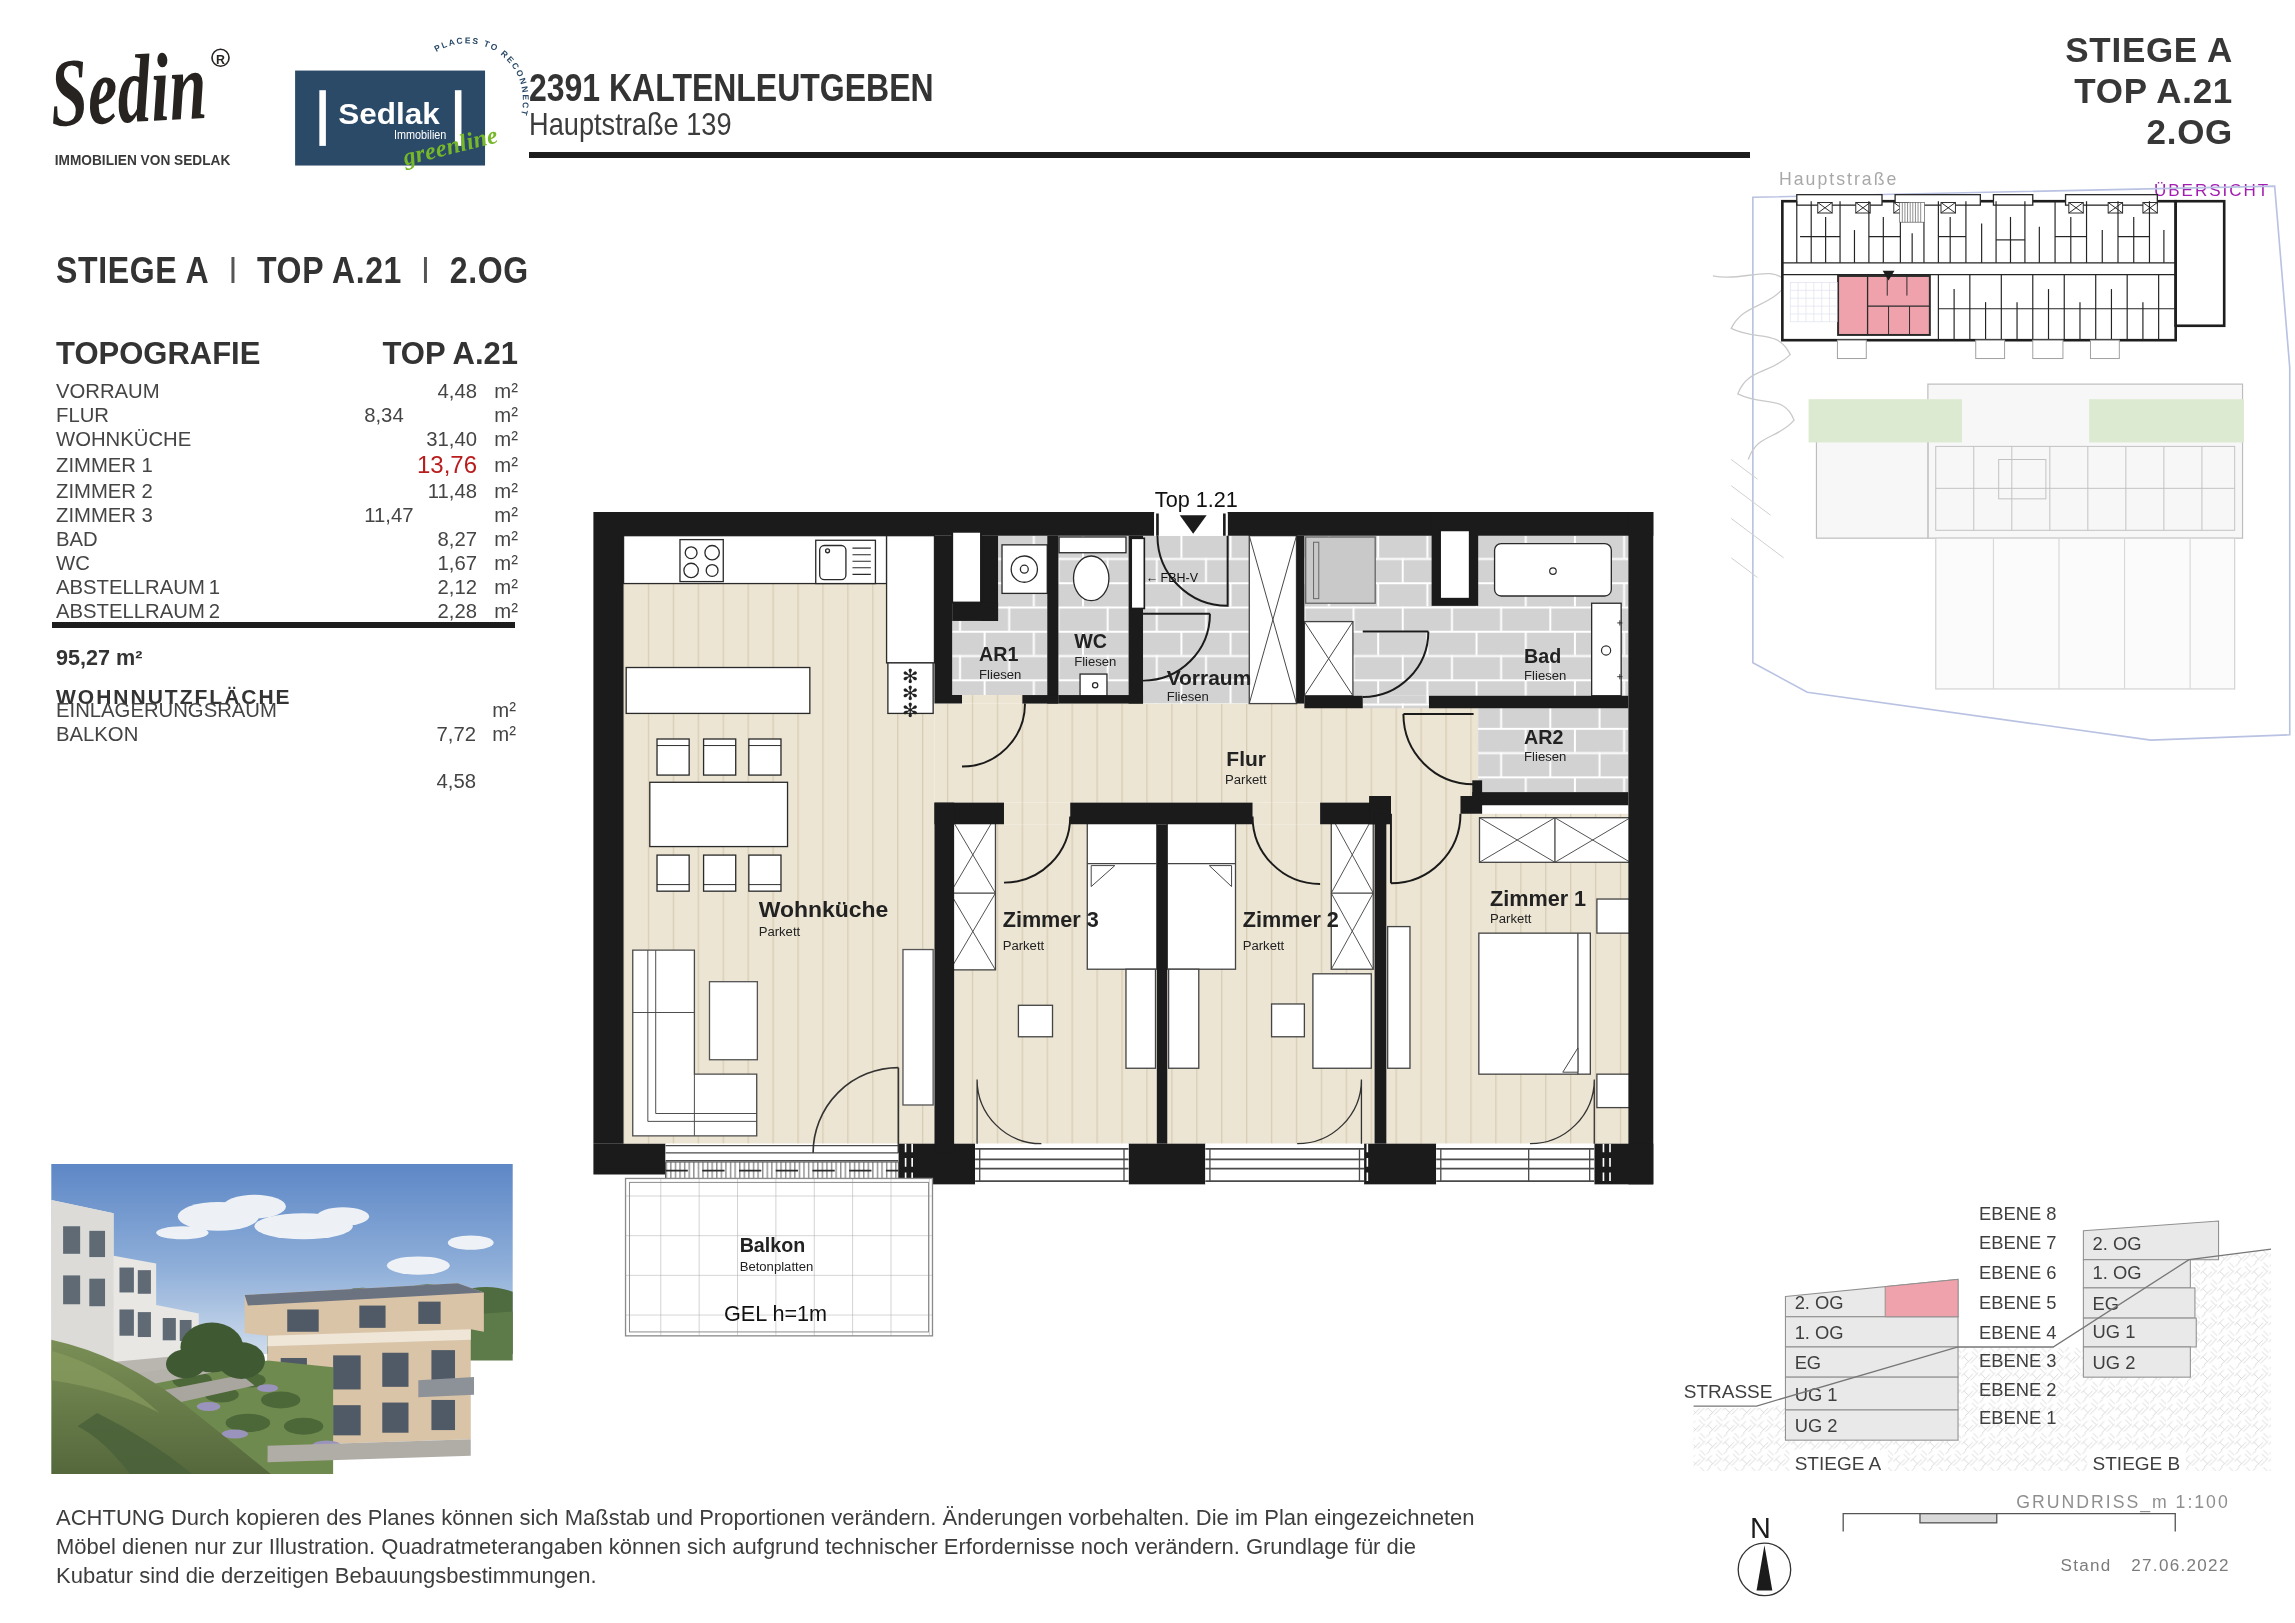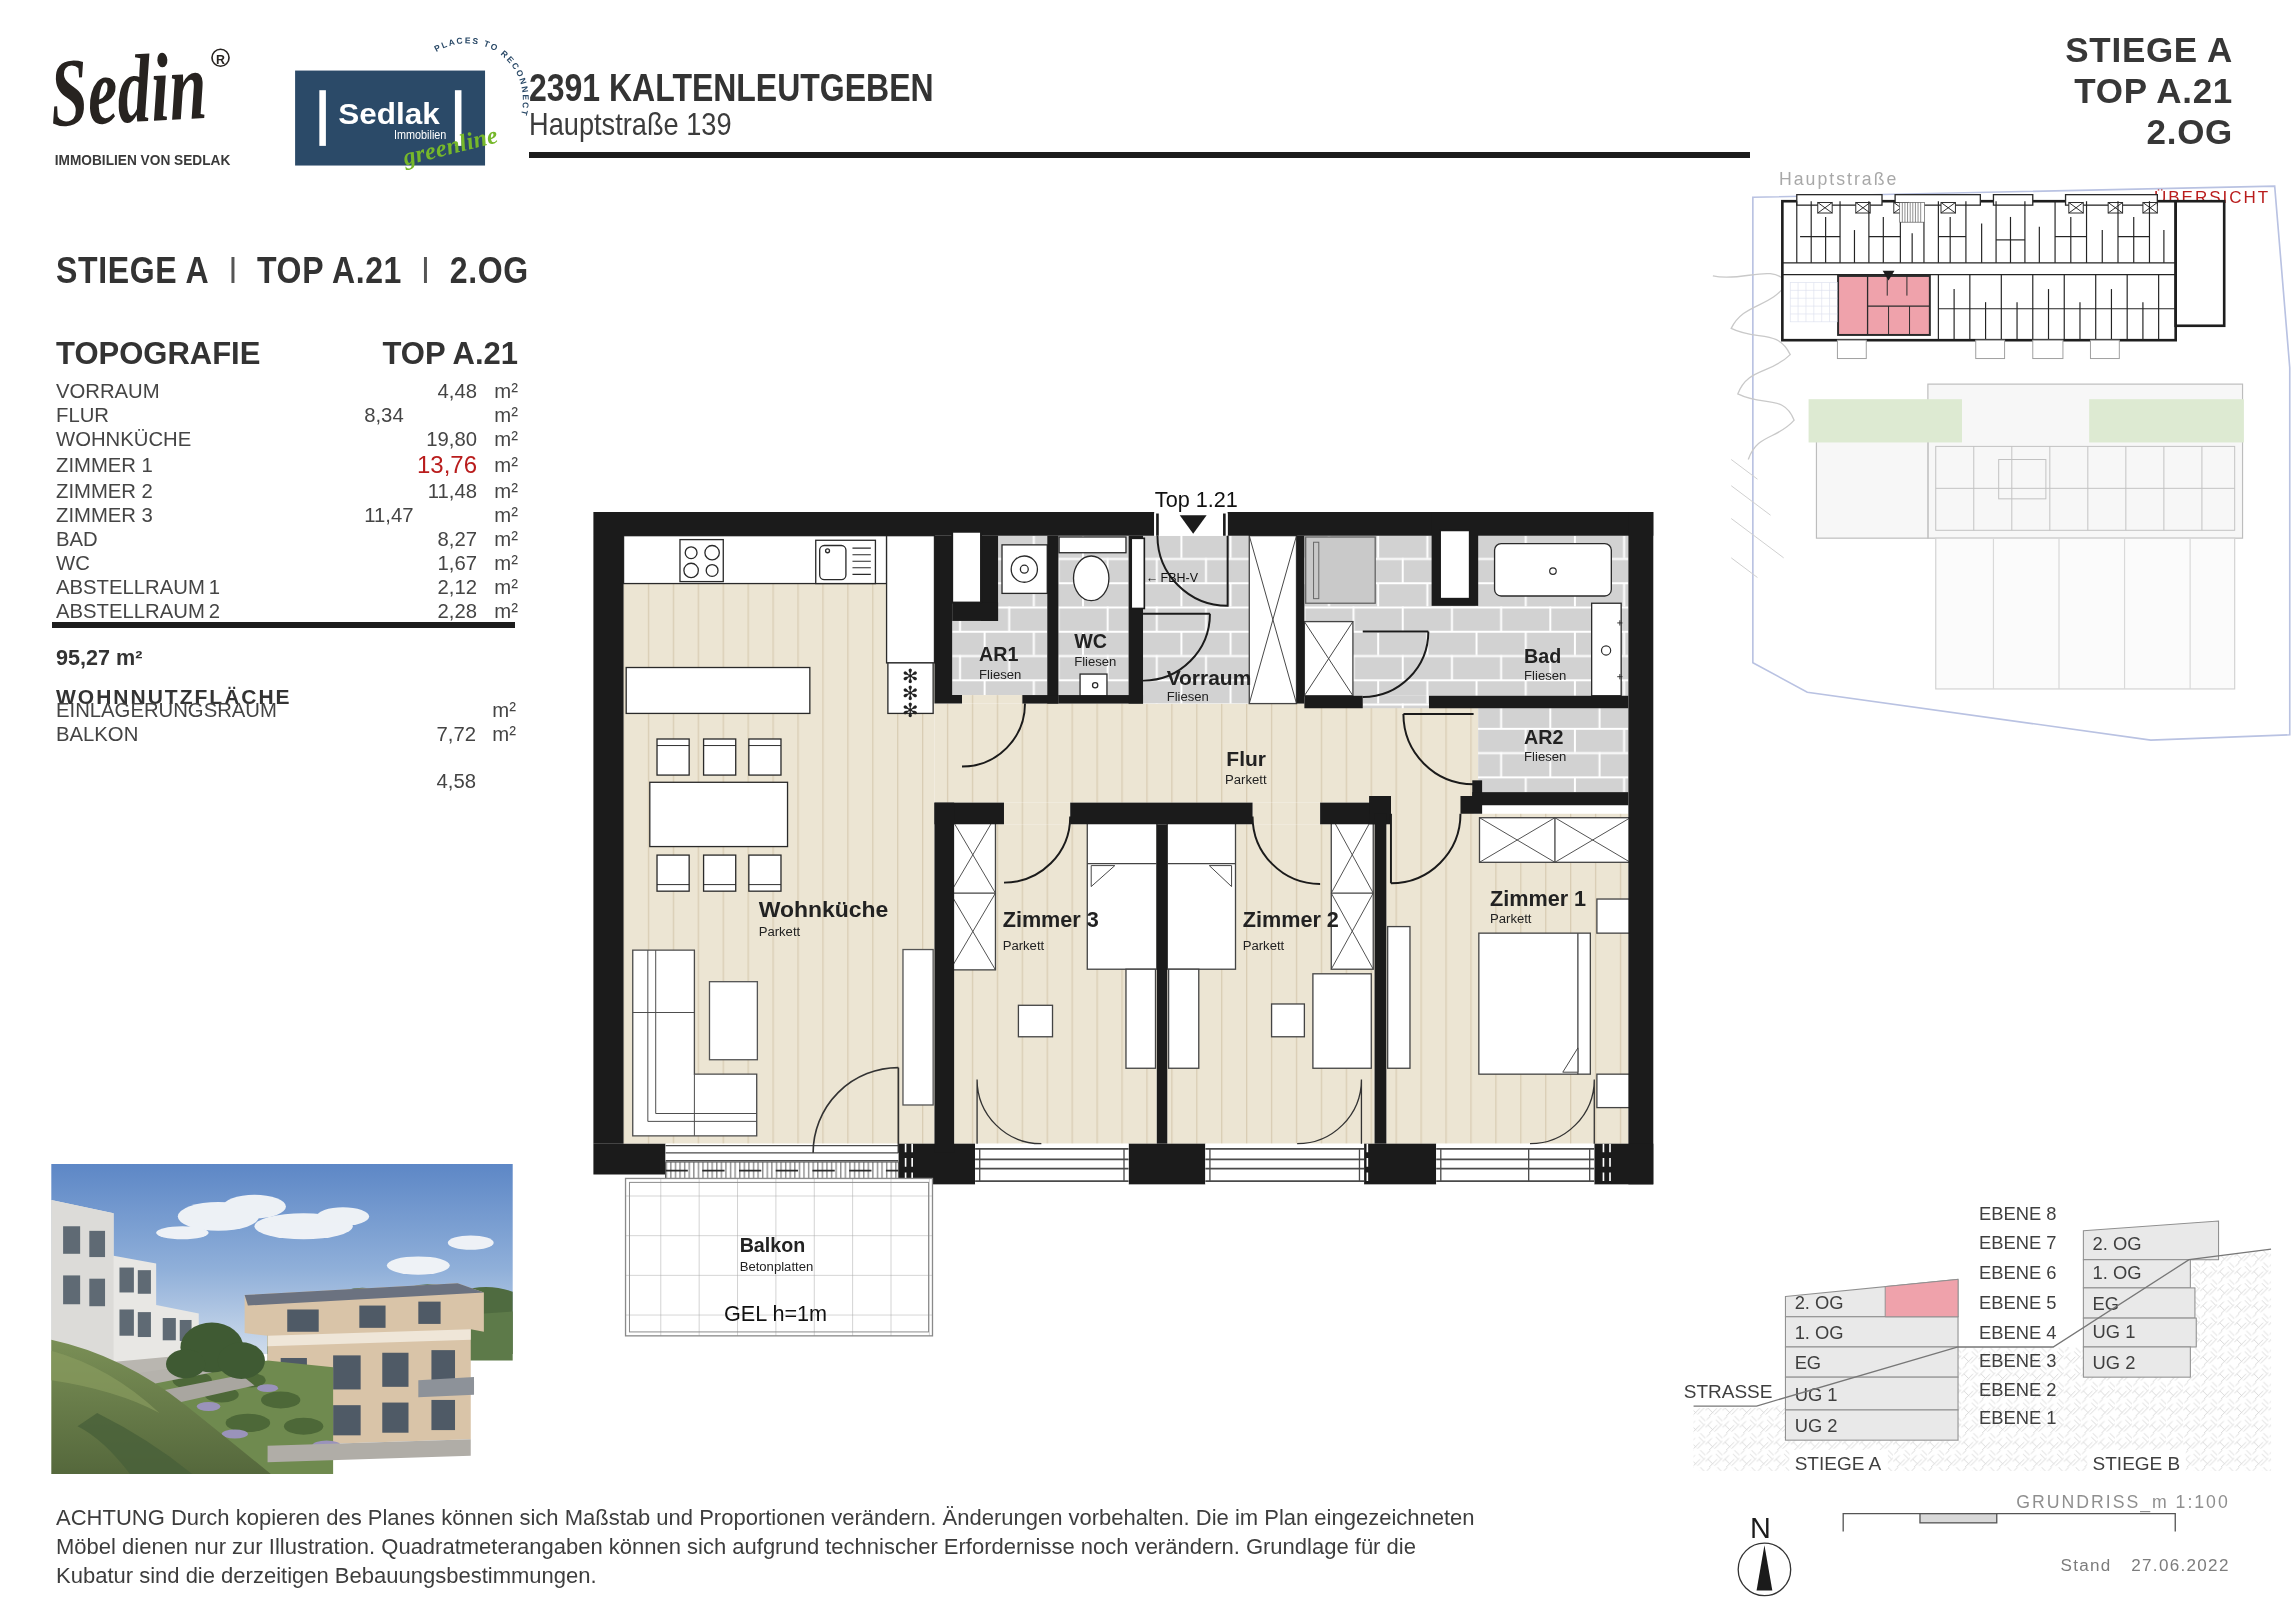--- a/index.html
+++ b/index.html
@@ -49,21 +49,21 @@
 <div class="abs hdr1" style="left:529px;top:66px;">2391 KALTENLEUTGEBEN</div>
 
 <div class="abs hdr2" style="left:529px;top:106px;">Hauptstraße 139</div>
 
 <div class="abs" style="left:529px;top:152px;width:1221px;height:5.9px;background:#1d1d1d;"></div>
 
 <div class="abs rt" style="left:1836px;top:29px;width:397px;">STIEGE A<br>TOP A.21<br>2.OG</div>
 
 <div class="abs" style="left:1779px;top:169px;font-size:17.7px;letter-spacing:2px;color:#a8a8a8;">Hauptstraße</div>
 
-<div class="abs" style="left:2154px;top:188px;font-size:17px;letter-spacing:2px;color:#b91c1c;">ÜBERSICHT</div>
+<div class="abs" style="left:2154px;top:181px;font-size:17px;letter-spacing:2px;color:#a21caf;">ÜBERSICHT</div>
 
 <div class="abs lh" style="left:56px;top:250px;">STIEGE A&nbsp;&nbsp;<span style="font-weight:normal;color:#555;">I</span>&nbsp;&nbsp;TOP A.21&nbsp;&nbsp;<span style="font-weight:normal;color:#555;">I</span>&nbsp;&nbsp;2.OG</div>
 
 <div class="abs toprow" style="left:56px;top:336px;">TOPOGRAFIE</div>
 
 <div class="abs toprow" style="left:56px;top:336px;width:462px;text-align:right;">TOP A.21</div>
 
 <div class="abs" style="left:56px;top:379px;width:462px;">
   <table style="width:100%;border-collapse:collapse;font-family:'Liberation Sans',sans-serif;">
 
@@ -75,21 +75,21 @@
           </tr>
 
     <tr>
             <td style="font-size:20.3px;color:#454545;padding:0;height:24px;">FLUR</td>
             <td style="font-size:20.3px;color:#454545;padding:0;">8,34</td>
             <td style="font-size:20.3px;color:#454545;text-align:right;padding:0;">m²</td>
           </tr>
 
     <tr>
             <td style="font-size:20.3px;color:#454545;padding:0;height:24px;">WOHNKÜCHE</td>
-            <td style="font-size:20.3px;color:#454545;text-align:right;padding:0;">19,80</td>
+            <td style="font-size:20.3px;color:#454545;text-align:right;padding:0;">31,40</td>
             <td style="font-size:20.3px;color:#454545;text-align:right;padding:0;">m²</td>
           </tr>
 
     <tr>
             <td style="font-size:20.3px;color:#454545;padding:0;height:24px;">ZIMMER 1</td>
             <td style="font-size:24px;color:#b91c1c;text-align:right;padding:0;">13,76</td>
             <td style="font-size:20.3px;color:#454545;text-align:right;padding:0;">m²</td>
           </tr>
 
     <tr>

